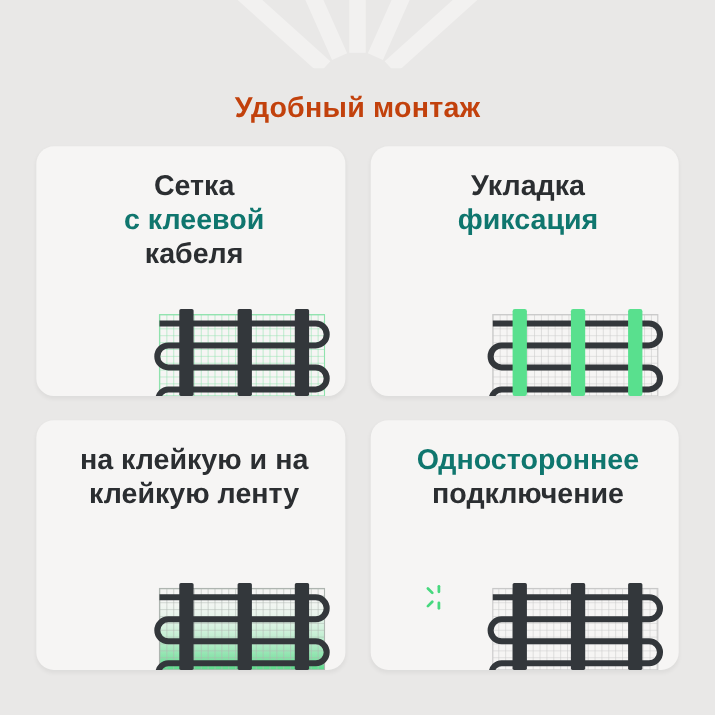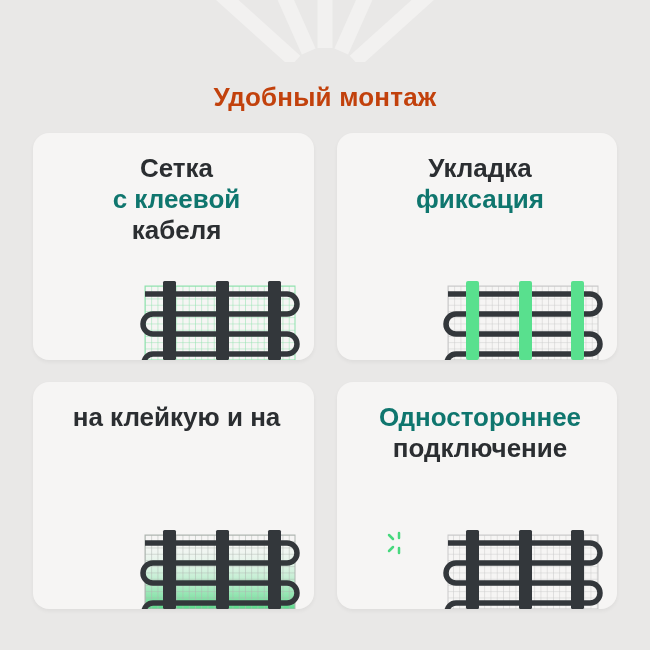--- a/index.html
+++ b/index.html
@@ -87,20 +87,21 @@
         <path d="M10 14 H152 a10 10 0 0 1 0 20 H18 a10 10 0 0 0 0 20 H152 a10 10 0 0 1 0 20 H18 a9 9 0 0 0 -9 9 V86" fill="none" stroke="#33373b" stroke-width="5.5"></path>
         <rect x="28" y="1" width="13" height="79" rx="2" fill="#59e08e"></rect>
         <rect x="81" y="1" width="13" height="79" rx="2" fill="#59e08e"></rect>
         <rect x="133" y="1" width="13" height="79" rx="2" fill="#59e08e"></rect>
       </svg>
     </section>
 
     <section class="card">
       <h2 class="card-title">
         <span class="ln dark">на клейкую и на</span>
+        <span class="ln dark">клейкую ленту</span>
       </h2>
       <svg class="illus" width="175" height="80" viewBox="0 0 175 80" aria-hidden="true">
         <defs>
           <linearGradient id="grad3" x1="0" y1="0" x2="0" y2="1">
             <stop offset="0" stop-color="#ffffff" stop-opacity="0"></stop>
             <stop offset="1" stop-color="#5bda8a"></stop>
           </linearGradient>
           <pattern id="mesh3" patternUnits="userSpaceOnUse" x="10" y="6" width="6.25" height="6.25">
             <path d="M6.25 0H0V6.25" fill="none" stroke="#aeb5b0" stroke-width="1"></path>
           </pattern>

